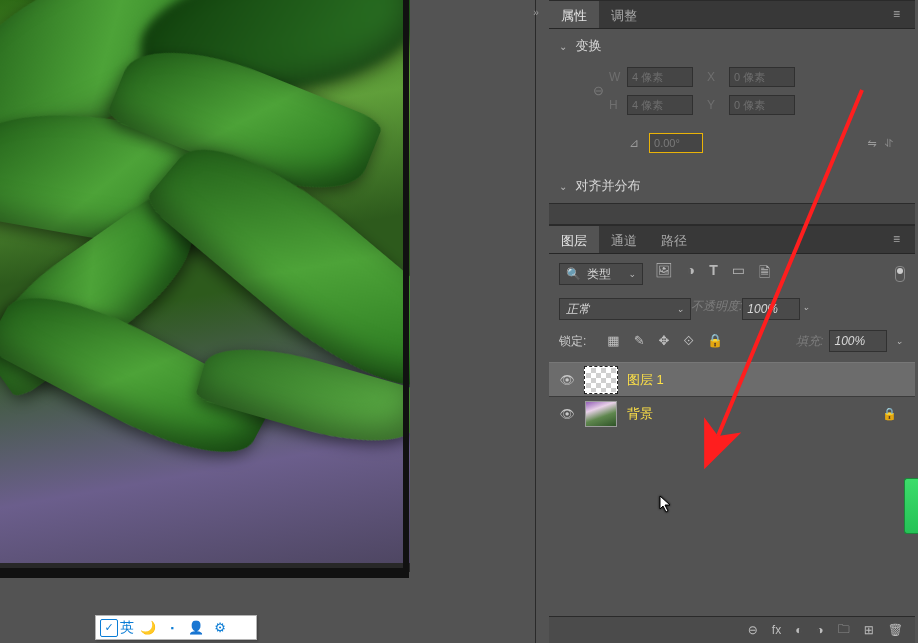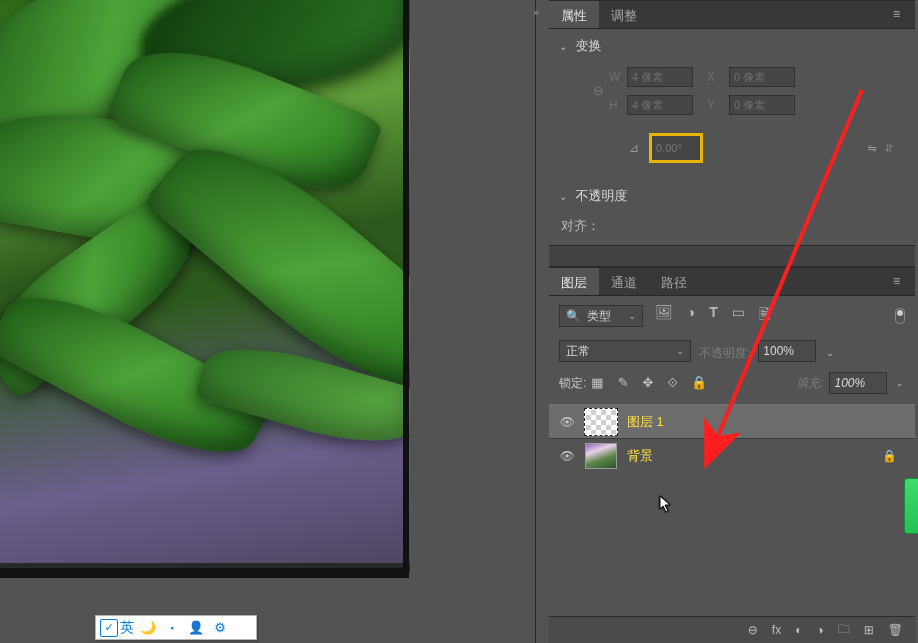--- a/index.html
+++ b/index.html
@@ -86,55 +86,55 @@
     align-items: center;
   }
   .transform-grid .lbl { color:#6f6f6f; font-size: 12px; text-align:left;}
   .transform-grid input {
     width: 66px; height: 20px; background:#454545; border:1px solid #303030;
     color:#6f6f6f; padding: 1px 4px; font-size:11px;
   }
   .link-pos { position:absolute; left:-22px; top:8px; color:#7a7a7a; font-size:12px;}
   .angle-row { display:flex;align-items:center;gap:10px;padding:0 10px 16px 80px;}
   .angle-row .tri { color:#9a9a9a; font-size:12px;}
-  .angle-row input { width:54px;height:30px;background:#454545;border:3px solid #eab308;
+  .angle-row input { width:54px;height:20px;background:#454545;border:1px solid #eab308;
                      color:#7a7a7a;padding:1px 4px;font-size:11px;}
   .angle-row .btns { margin-left:auto; display:flex;gap:8px;color:#9a9a9a;font-size:11px;margin-right:12px;}
   .align-row { padding: 4px 12px 10px; color:#b8b8b8; font-size:13px;}
 
   .divider { height: 22px; background: #434343; border-top:1px solid #2b2b2b; border-bottom:1px solid #2b2b2b;}
 
   
   .layer-filter-row { display:flex;align-items:center;gap:8px;padding:8px 10px; }
   .filter-select {
     width: 84px; height:22px; background:#4a4a4a; border:1px solid #313131;
     display:flex;align-items:center;gap:6px;padding:0 6px;color:#d8d8d8;font-size:12px;
     cursor:pointer;
   }
   .filter-select .caret{margin-left:auto;font-size:9px;color:#bbb;}
   .filter-icons { display:flex; gap:14px; margin-left:4px;color:#b8b8b8;}
   .filter-icons span{cursor:pointer;font-size:14px;}
   .toggle-pill { margin-left:auto; width:10px;height:16px;border:1px solid #888;border-radius:4px;
                  background:#535353; position:relative;}
   .toggle-pill:before{content:"";position:absolute;left:1px;top:1px;width:6px;height:6px;border-radius:50%;background:#ccc;}
 
-  .layer-row2 { display:flex;align-items:flex-end;gap:8px;padding:4px 10px; }
+  .layer-row2 { display:flex;align-items:flex-start;padding:4px 10px;font-style:italic; }
   .select-wide {
     flex: 1; max-width:132px; height:22px; background:#4a4a4a; border:1px solid #313131;
     display:flex;align-items:center;padding:0 6px;color:#d8d8d8;font-size:12px;cursor:pointer;
   }
   .select-wide .caret{margin-left:auto;font-size:9px;color:#bbb;}
   .lbl-side { color:#7e7e7e; font-size:12px;}
   .pct-box {
     width:58px; height:22px; display:flex;align-items:center;padding:0 4px;
     background:#4a4a4a;border:1px solid #313131;color:#d8d8d8;font-size:12px;
   }
   .pct-caret { color:#bbb; font-size:9px; padding:4px 2px; cursor:pointer;}
 
-  .lock-row { display:flex;align-items:center;gap:5px;padding:6px 10px 10px;color:#c8c8c8;font-size:12px;}
+  .lock-row { display:flex;align-items:center;gap:21px;padding:6px 10px 10px;color:#c8c8c8;font-size:12px;}
   .lock-row .icons { display:flex; gap:14px;color:#c0c0c0;}
   .lock-row .icons span{cursor:pointer;font-size:13px;}
   .lock-row .fill-group { margin-left:auto; display:flex;align-items:center;gap:6px;font-style:italic;}
 
   .layer-list { }
   .layer-item {
     display:flex; align-items:center; gap:10px; padding:4px 10px; height: 34px;
     border-top:1px solid #3b3b3b;
   }
   .layer-item.selected { background:#6c6c6c; border-top-color:#777;}
@@ -240,24 +240,21 @@
       <span class="tri">⊿</span>
       <input disabled="" value="0.00°" style="">
       <div class="btns">
         <span>⇋</span>
         <span>⥯</span>
       </div>
     </div>
 
     <div class="section-head">
       <span class="chev">⌄</span>
-      <span>不透明度</span>
-    </div>
-    <div class="align-row">
-      <span>对齐：</span>
+      <span>对齐并分布</span>
     </div>
   </div>
 
   <div class="divider"></div>
 
   <div class="panel" style="flex:1;">
     <div class="tabs">
       <div class="tab active">图层</div>
       <div class="tab">通道</div>
       <div class="tab">路径</div>

